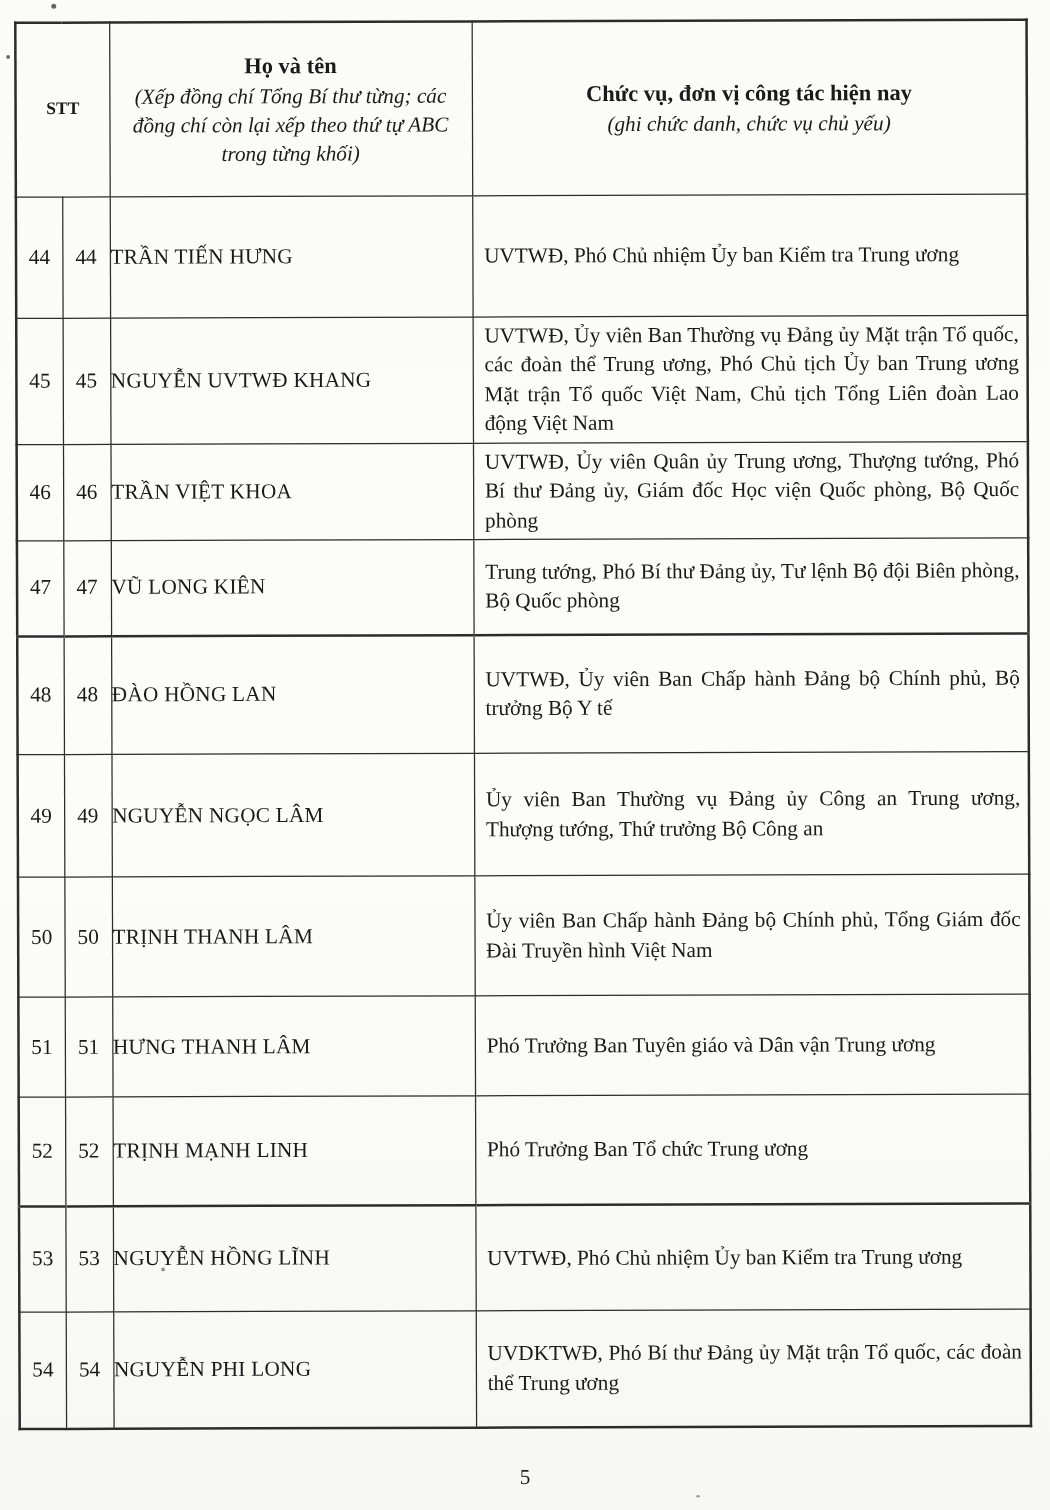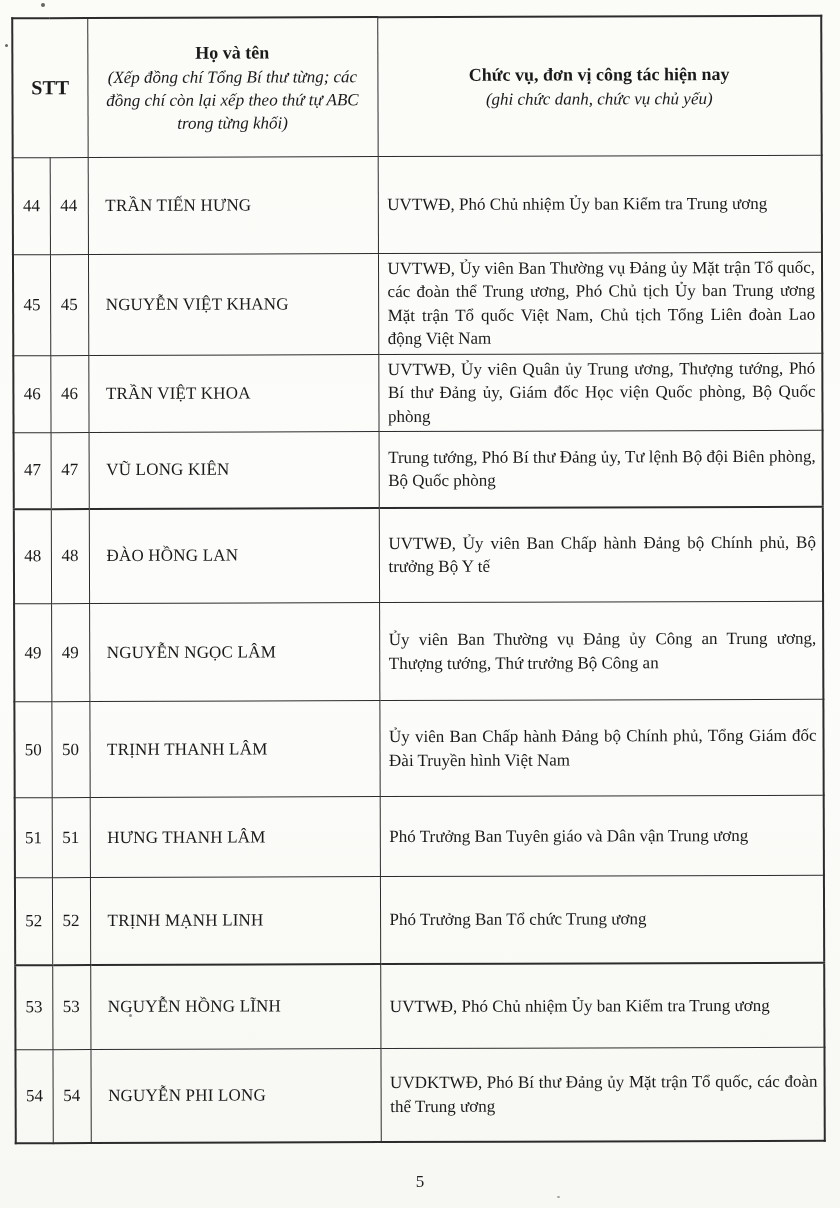--- a/index.html
+++ b/index.html
@@ -26,30 +26,30 @@
   }
   table.doc-table, table.doc-table th, table.doc-table td {
     border: 1.6px solid #2c2c2c;
   }
   table.doc-table { border-width: 2px; }
   thead th { border-bottom-width: 2.6px; }
   thead tr { height: 139px; }
   th { font-weight: bold; vertical-align: middle; padding: 2px 6px; }
   .h-title { font-weight: bold; font-size: 18px; text-align: center; line-height: 24px; }
   .h-sub { font-weight: normal; font-style: italic; font-size: 17px; text-align: center; line-height: 23px; margin-top: 1px; }
-  th.c-stt { font-size: 20px; text-align: center; }
+  th.c-stt { font-size: 14px; text-align: center; }
   td { vertical-align: middle; }
   td.c-s1, td.c-s2 {
     text-align: center;
     font-size: 17px;
     padding: 0 2px;
   }
   td.c-n {
     font-size: 17px;
-    padding: 2px 4px 2px 17px;
+    padding: 2px 4px 2px 0;
     letter-spacing: 0.2px;
     line-height: 22px;
   }
   td.c-p {
     font-size: 17px;
     line-height: 23.5px;
     text-align: justify;
     padding: 3px 6px 3px 9px;
   }
   
@@ -119,21 +119,21 @@
     <tbody>
         <tr>
     <td class="c-s1">44</td>
     <td class="c-s2">44</td>
     <td class="c-n">TRẦN TIẾN HƯNG</td>
     <td class="c-p">UVTWĐ, Phó Chủ nhiệm Ủy ban Kiểm tra Trung ương</td>
   </tr>
         <tr>
     <td class="c-s1">45</td>
     <td class="c-s2">45</td>
-    <td class="c-n">NGUYỄN VIỆT KHANG</td>
+    <td class="c-n">NGUYỄN UVTWĐ KHANG</td>
     <td class="c-p">UVTWĐ, Ủy viên Ban Thường vụ Đảng ủy Mặt trận Tổ quốc, các đoàn thể Trung ương, Phó Chủ tịch Ủy ban Trung ương Mặt trận Tổ quốc Việt Nam, Chủ tịch Tổng Liên đoàn Lao động Việt Nam</td>
   </tr>
         <tr>
     <td class="c-s1">46</td>
     <td class="c-s2">46</td>
     <td class="c-n">TRẦN VIỆT KHOA</td>
     <td class="c-p">UVTWĐ, Ủy viên Quân ủy Trung ương, Thượng tướng, Phó Bí thư Đảng ủy, Giám đốc Học viện Quốc phòng, Bộ Quốc phòng</td>
   </tr>
         <tr>
     <td class="c-s1">47</td>

